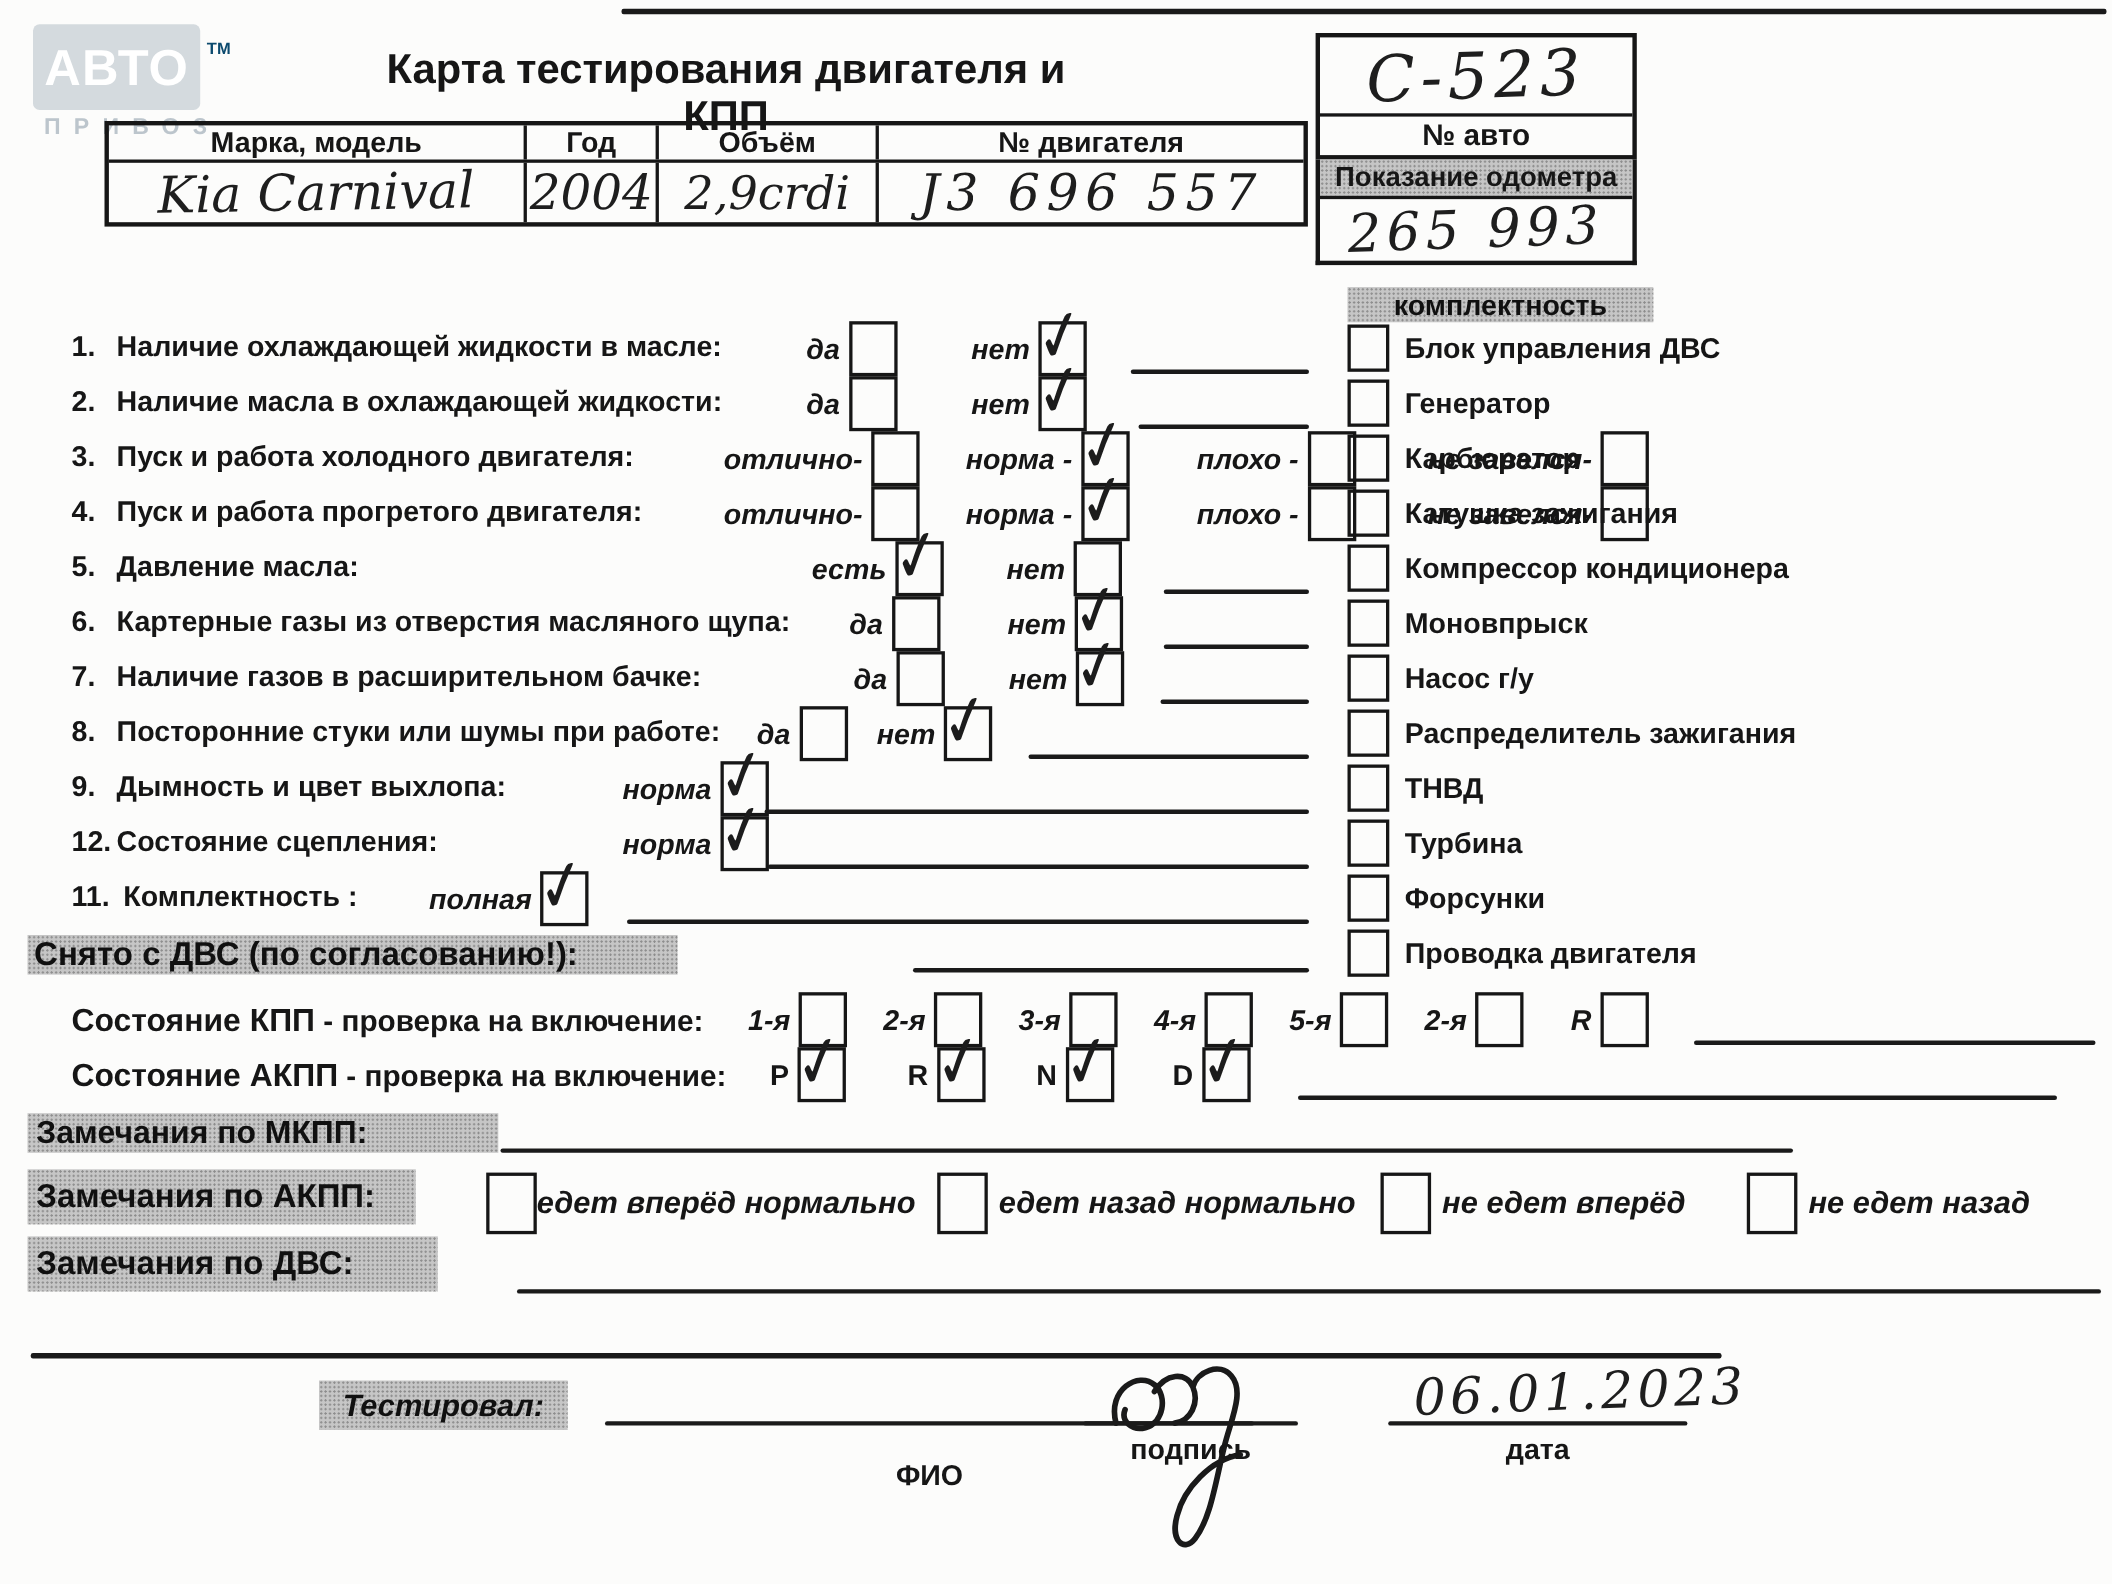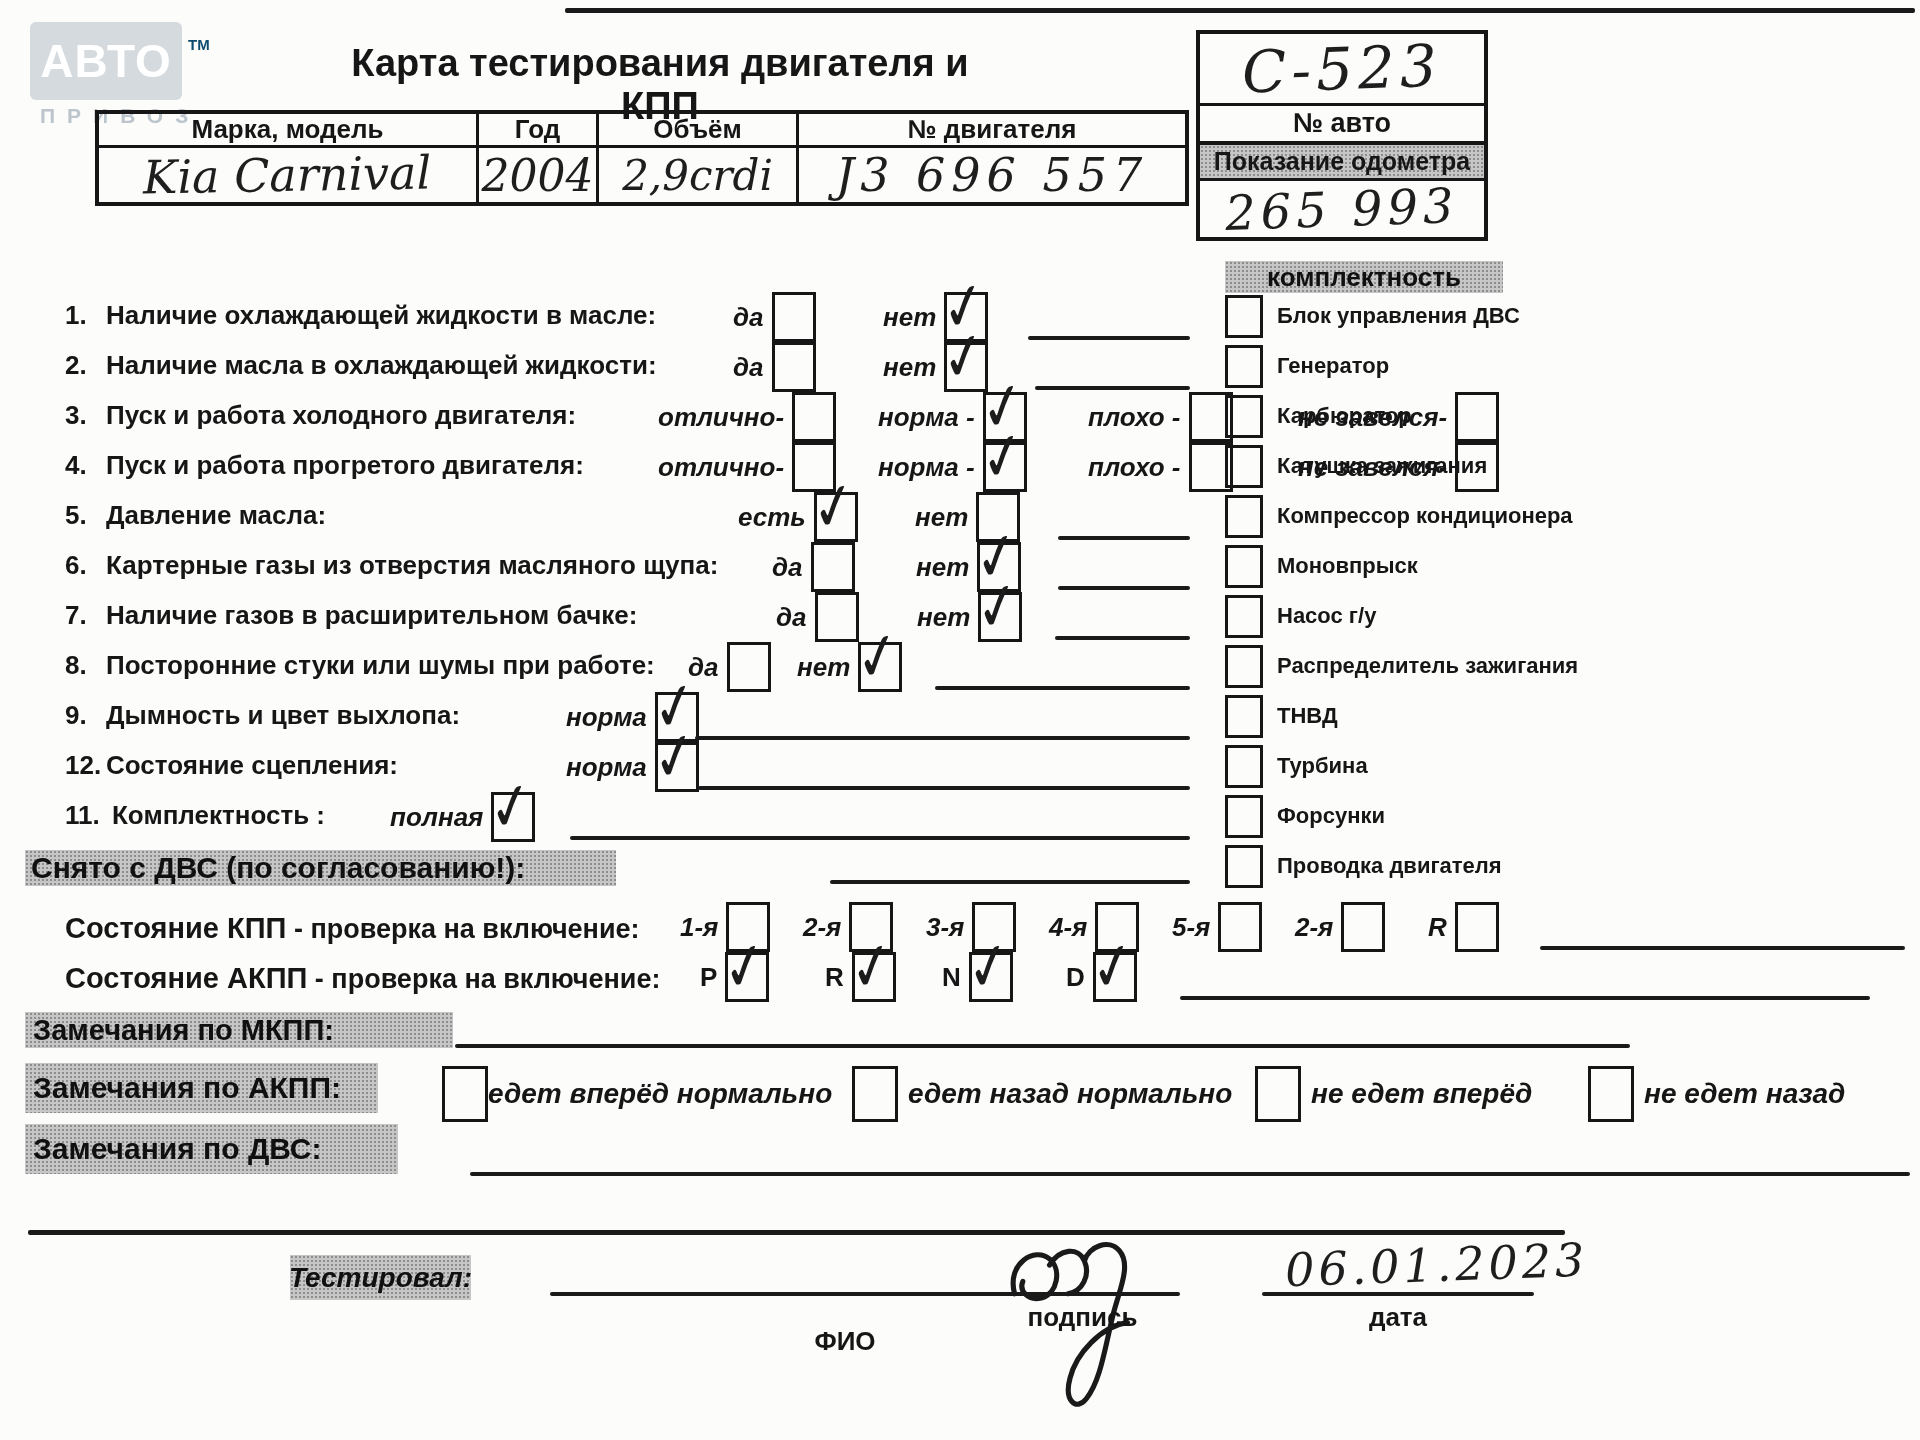--- a/index.html
+++ b/index.html
@@ -39,21 +39,21 @@
   .carbox{position:absolute;left:1196px;top:30px;width:292px;height:115px;border:4px solid #161616;box-sizing:border-box;display:flex;flex-direction:column;}
   .carbox .numarea{flex:1;display:flex;align-items:center;justify-content:center;}
   .carbox .cap{height:35px;border-top:3px solid #161616;display:flex;align-items:center;justify-content:center;font-weight:bold;font-size:27px;}
   .odobox{position:absolute;left:1196px;top:145px;width:292px;height:96px;border:4px solid #161616;border-top:none;box-sizing:border-box;display:flex;flex-direction:column;}
   .odobox .ohead{height:33px;border-bottom:3px solid #161616;display:flex;align-items:center;justify-content:center;
       font-weight:bold;font-size:25px;background-color:#c6c6c6;
       background-image:radial-gradient(circle,#8d8d8d 1px,rgba(0,0,0,0) 1.15px);background-size:4px 4px;}
   .odobox .oval{flex:1;display:flex;align-items:center;justify-content:center;}
   
   .citem{position:absolute;left:1225px;display:flex;align-items:center;gap:14px;height:40px;}
-  .citem .lbl{font-size:22px;}
+  .citem .lbl{font-size:26px;}
   
   .flab{position:absolute;font-weight:bold;font-size:26px;text-align:center;}
   .logo{position:absolute;left:30px;top:22px;}
   .logobox{width:152px;height:78px;background:#d4dade;border-radius:6px;display:flex;align-items:center;justify-content:center;}
   .logobox span{color:#ffffff;font-weight:bold;font-size:46px;letter-spacing:1px;}
   .logotm{position:absolute;left:158px;top:14px;color:#0c4a6e;font-size:15px;font-weight:bold;}
   .logosub{width:152px;text-align:center;margin-top:4px;color:#bcc5cc;font-weight:bold;font-size:21px;letter-spacing:12px;padding-left:10px;box-sizing:border-box;}
   .sect{position:absolute;white-space:nowrap;}
   .sect b{font-size:29px;} .sect span{font-size:27px;font-weight:bold;}
 </style>
@@ -428,21 +428,21 @@
   <div class="abs" style="left:1588px;top:1066px;display:flex;align-items:center;gap:10px;">
     <span class="cb tall"></span>
     <span class="it" style="font-size:28px;">не едет назад</span>
     </div>
 
   <div class="gbar" style="left:25px;top:1124px;width:365px;height:50px;font-size:30px;padding-left:8px;">Замечания по ДВС:</div>
   <div class="hline" style="left:470px;top:1172px;width:1440px;"></div>
 
   <div class="hline" style="left:28px;top:1230px;width:1537px;height:5px;"></div>
 
-  <div class="gbar" style="left:290px;top:1255px;width:181px;height:45px;font-size:28px;font-style:italic;justify-content:center;">Тестировал:</div>
+  <div class="gbar" style="left:290px;top:1255px;width:226px;height:45px;font-size:28px;font-style:italic;justify-content:center;">Тестировал:</div>
 
   <div class="hline" style="left:550px;top:1292px;width:590px;"></div>
   <div class="flab" style="left:550px;top:1326px;width:590px;">ФИО</div>
 
   <svg viewBox="0 0 170 185" style="position:absolute;left:1000px;top:1226px;width:175px;height:190px;">
     <path d="M14 66 C6 36 34 20 48 32 C60 42 56 66 40 70 C28 73 18 64 22 54
              M48 38 C58 22 76 20 82 34 C88 48 80 64 66 66
              M82 34 C86 20 106 12 116 24 C128 38 116 62 110 86
              C102 118 98 150 84 168 C74 181 62 170 68 148 C74 124 98 98 124 94" stroke="#1a1a1a" stroke-width="5" fill="none" stroke-linecap="round"></path>
   </svg>

